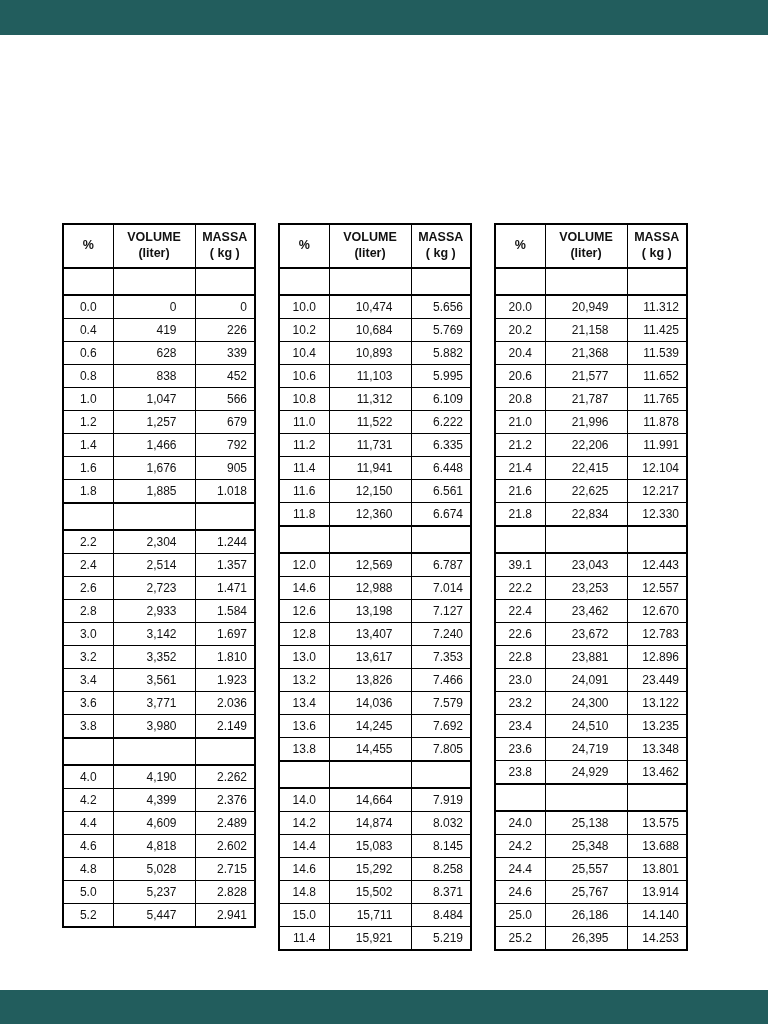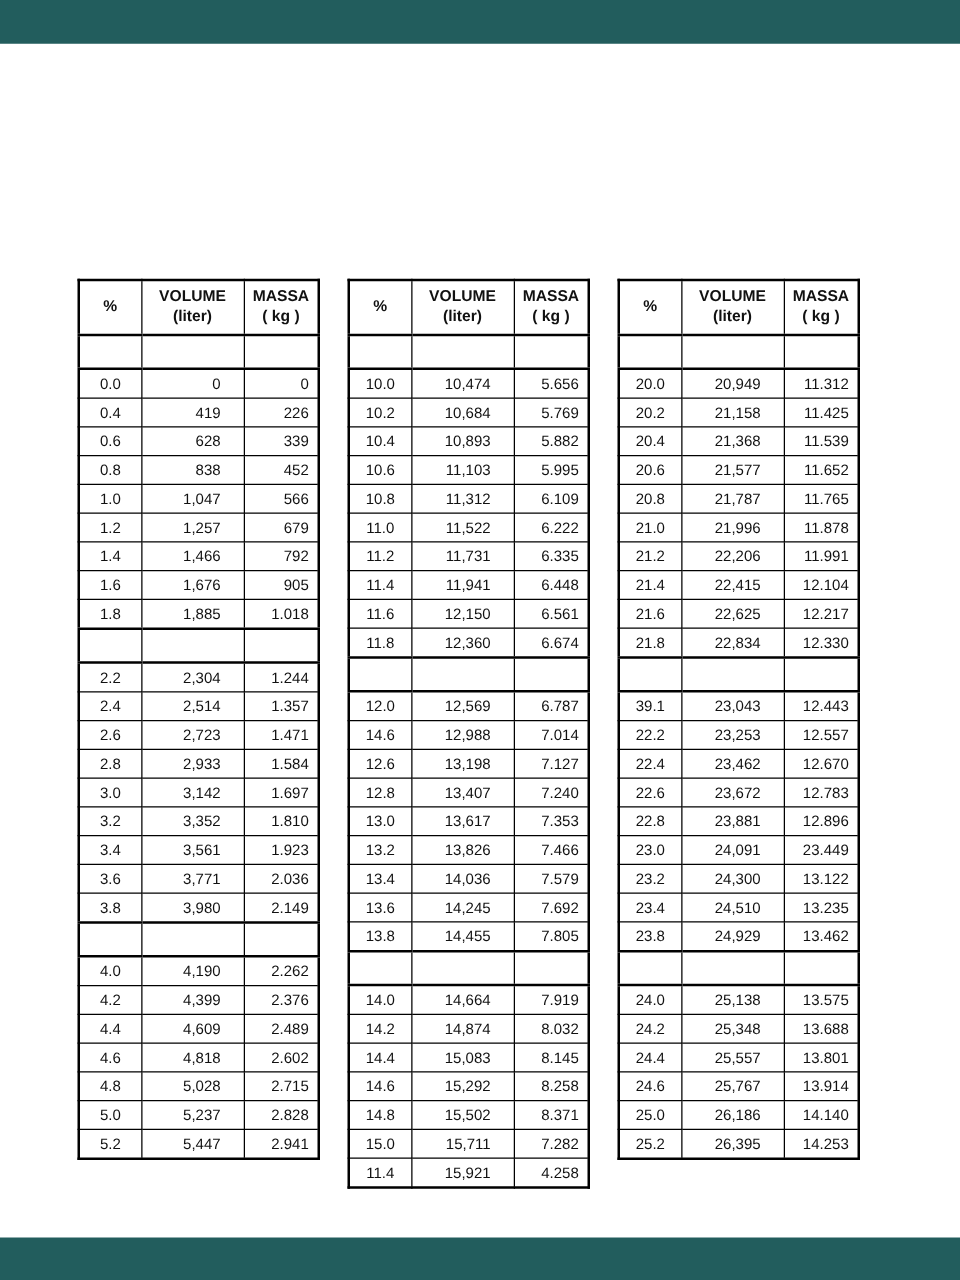--- a/index.html
+++ b/index.html
@@ -359,26 +359,26 @@
             <td class="c2">8.258</td>
           </tr>
           <tr>
             <td class="c0">14.8</td>
             <td class="c1">15,502</td>
             <td class="c2">8.371</td>
           </tr>
           <tr>
             <td class="c0">15.0</td>
             <td class="c1">15,711</td>
-            <td class="c2">7.282</td>
+            <td class="c2">8.484</td>
           </tr>
           <tr>
             <td class="c0">11.4</td>
             <td class="c1">15,921</td>
-            <td class="c2">4.258</td>
+            <td class="c2">5.219</td>
           </tr>
         </tbody>
       </table>
     <table class="dtable">
         <colgroup>
           <col class="w0">
           <col class="w1">
           <col class="w2">
         </colgroup>
         <tbody>
@@ -481,20 +481,25 @@
             <td class="c0">23.2</td>
             <td class="c1">24,300</td>
             <td class="c2">13.122</td>
           </tr>
           <tr>
             <td class="c0">23.4</td>
             <td class="c1">24,510</td>
             <td class="c2">13.235</td>
           </tr>
           <tr>
+            <td class="c0">23.6</td>
+            <td class="c1">24,719</td>
+            <td class="c2">13.348</td>
+          </tr>
+          <tr>
             <td class="c0">23.8</td>
             <td class="c1">24,929</td>
             <td class="c2">13.462</td>
           </tr>
           <tr class="spacer">
             <td></td>
             <td></td>
             <td></td>
           </tr>
           <tr>

